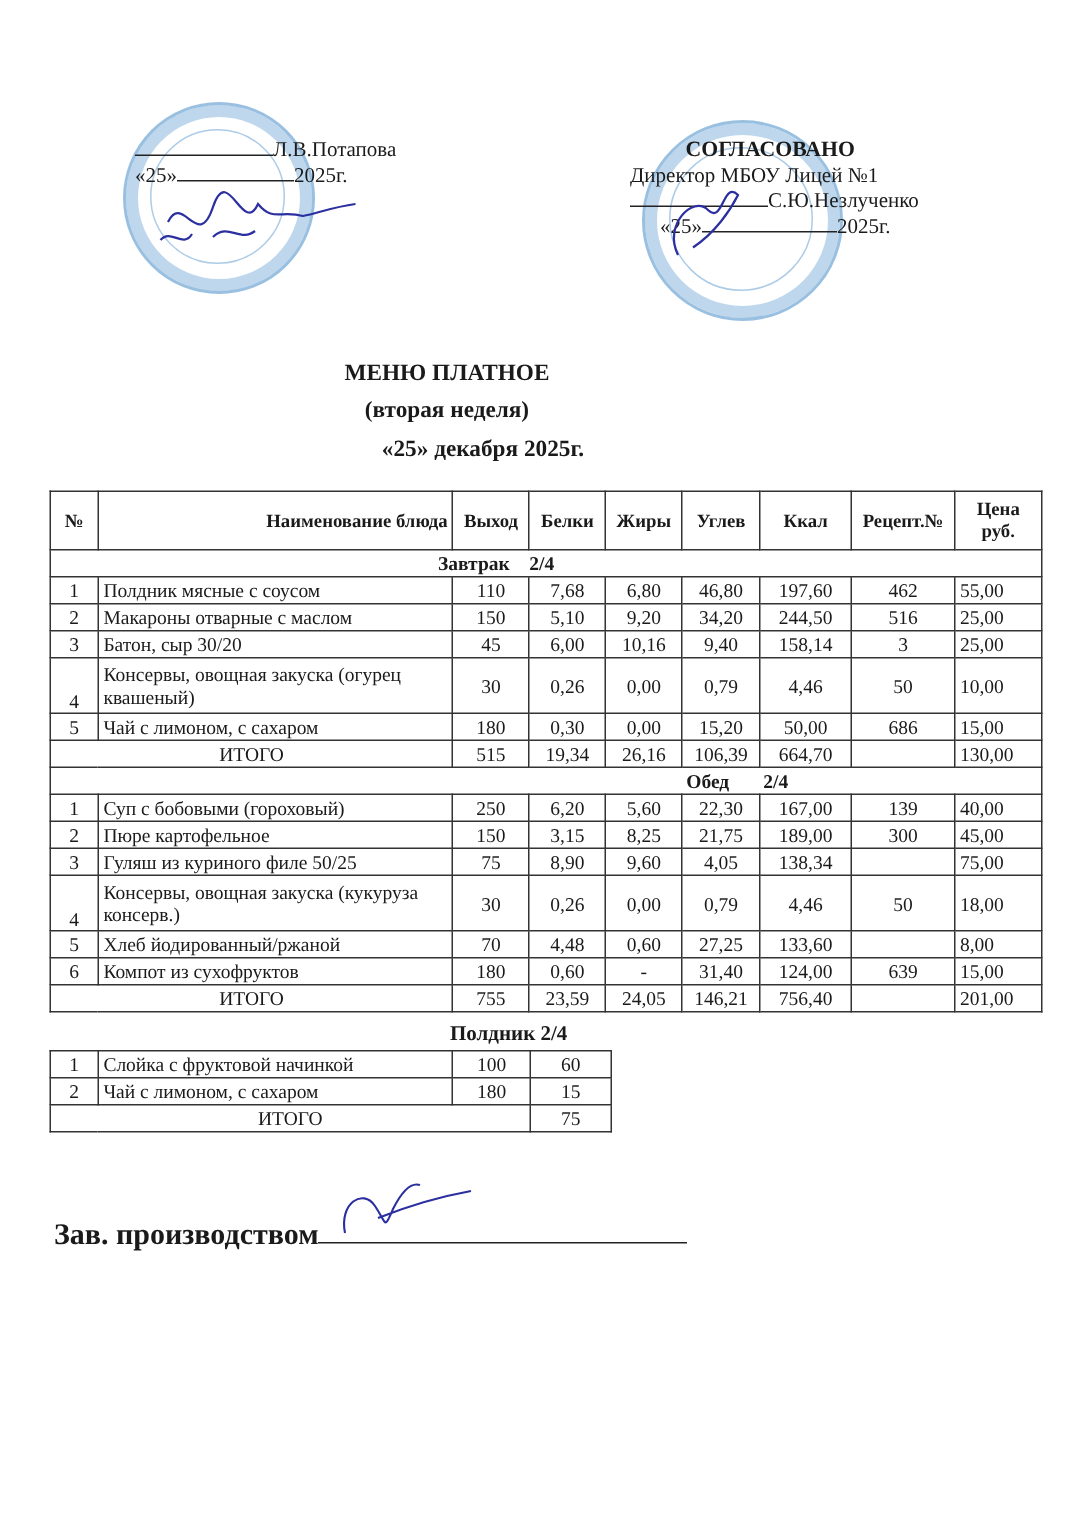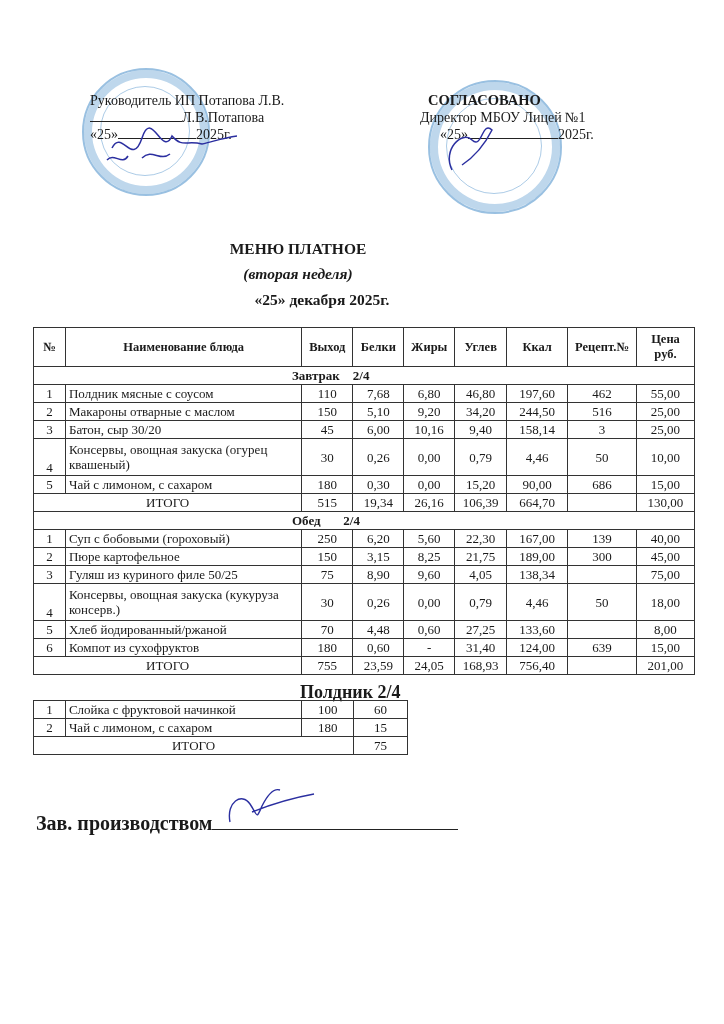--- a/index.html
+++ b/index.html
@@ -11,82 +11,84 @@
   .stamp { position: absolute; border-radius: 50%; border: 2px solid rgba(70,140,200,0.55);
            box-shadow: inset 0 0 0 6px rgba(255,255,255,0), inset 0 0 0 8px rgba(70,140,200,0.35); }
   .stamp-inner { position: absolute; border-radius: 50%; border: 1.5px solid rgba(70,140,200,0.45); }
   .sig { position: absolute; }
   .uline { display: inline-block; border-bottom: 1px solid #222; }
   .title { position: absolute; left: 0; width: 596px; text-align: center; font-weight: bold; font-size: 15.5px; }
   table { border-collapse: collapse; position: absolute; font-size: 13px; }
   td, th { border: 1px solid #333; padding: 0 3px; height: 17px; line-height: 15px; }
   th { font-weight: bold; font-size: 12.5px; text-align: center; height: 38px; }
   td.c { text-align: center; }
-  td.r { text-align: center; }
+  td.r { text-align: left; }
   td.b { font-weight: normal; }
   td.sec { text-align: left; font-weight: bold; padding-left: 258px; border-left: 1px solid #333; }
   tr.tall td { height: 36px; }
   tr.tall td.num { vertical-align: bottom; }
   td.num { text-align: center; }
   .footer { position: absolute; left: 36px; top: 812px; font-weight: bold; font-size: 20px; }
 </style>
 </head>
 <body>
 
 <div class="stamp" style="left:82px;top:68px;width:124px;height:124px;"></div>
 <div class="stamp-inner" style="left:100px;top:86px;width:88px;height:88px;"></div>
 
 <div class="abs approve" style="left:90px;top:92px;">
-  <div>Руководитель ИП Потапова Л.В.</div>
   <div>
     <span class="uline" style="width:92px;"></span><span>Л.В.Потапова</span>
   </div>
   <div>
     <span>«25»</span><span class="uline" style="width:78px;"></span><span>2025г.</span>
   </div>
 </div>
 <svg class="sig" width="160" height="60" style="left:92px;top:118px;">
   <path d="M20 30 C 30 10, 40 50, 50 20 S 70 40, 80 18 C 90 30, 95 22, 110 26 C 120 24, 130 20, 145 18" fill="none" stroke="#2b2fa0" stroke-width="1.5"></path>
   <path d="M15 42 C 22 34, 30 48, 36 38 M50 40 C 60 30, 68 44, 78 36" fill="none" stroke="#2b2fa0" stroke-width="1.5"></path>
 </svg>
 
 <div class="stamp" style="left:428px;top:80px;width:130px;height:130px;"></div>
 <div class="stamp-inner" style="left:446px;top:98px;width:94px;height:94px;"></div>
 
 <div class="abs approve" style="left:420px;top:92px;">
-  <div class="head" style="padding-left:8px;">СОГЛАСОВАНО</div>
+  <div class="head" style="padding-left:8px;margin-left:29px;">СОГЛАСОВАНО</div>
   <div>Директор МБОУ Лицей №1</div>
+  <div>
+    <span class="uline" style="width:92px;"></span><span>С.Ю.Незлученко</span>
+  </div>
   <div style="padding-left:20px;">
     <span>«25»</span><span class="uline" style="width:90px;"></span><span>2025г.</span>
   </div>
 </div>
 <svg class="sig" width="80" height="70" style="left:432px;top:110px;">
   <path d="M20 60 C 10 40, 30 20, 40 30 S 50 10, 60 20 C 55 30, 45 45, 30 55" fill="none" stroke="#2b2fa0" stroke-width="1.5"></path>
 </svg>
 
 <div class="title" style="top:240px;">МЕНЮ ПЛАТНОЕ</div>
-<div class="title" style="top:265px;font-style:italic;">(вторая неделя)</div>
+<div class="title" style="top:265px;">(вторая неделя)</div>
 <div class="title" style="top:291px;margin-left:24px;">«25» декабря 2025г.</div>
 
 <table style="left:33px;top:327px;width:662px;">
   <colgroup>
     <col style="width:32px">
       <col style="width:237px">
       <col style="width:51px">
       <col style="width:51px">
     <col style="width:51px">
       <col style="width:52px">
       <col style="width:61px">
       <col style="width:69px">
       <col style="width:58px">
   </colgroup>
   <thead>
     <tr>
       <th>№</th>
-      <th style="text-align:center;">Наименование блюда</th>
+      <th style="text-align:right;">Наименование блюда</th>
       <th>Выход</th>
       <th>Белки</th>
       <th>Жиры</th>
       <th>Углев</th>
       <th>Ккал</th>
       <th>Рецепт.№</th>
       <th>Цена руб.</th>
     </tr>
   </thead>
   <tbody id="main-body">
@@ -137,36 +139,36 @@
         <td class="c">50</td>
         <td class="r">10,00</td>
       </tr>
       <tr>
         <td class="num">5</td>
         <td>Чай с лимоном, с сахаром</td>
         <td class="c">180</td>
         <td class="c">0,30</td>
         <td class="c">0,00</td>
         <td class="c">15,20</td>
-        <td class="c">90,00</td>
+        <td class="c">50,00</td>
         <td class="c">686</td>
         <td class="r">15,00</td>
       </tr>
       <tr>
         <td colspan="2" class="c b">ИТОГО</td>
         <td class="c b">515</td>
         <td class="c b">19,34</td>
         <td class="c b">26,16</td>
         <td class="c b">106,39</td>
         <td class="c b">664,70</td>
         <td class="c b"></td>
         <td class="r">130,00</td>
       </tr>
       <tr>
-        <td colspan="9" class="sec" style="white-space: pre;">Обед       2/4</td>
+        <td colspan="9" class="sec" style="white-space: pre; text-align: center;">Обед       2/4</td>
       </tr>
       <tr>
         <td class="num">1</td>
         <td>Суп с бобовыми (гороховый)</td>
         <td class="c">250</td>
         <td class="c">6,20</td>
         <td class="c">5,60</td>
         <td class="c">22,30</td>
         <td class="c">167,00</td>
         <td class="c">139</td>
@@ -225,29 +227,29 @@
         <td class="c">31,40</td>
         <td class="c">124,00</td>
         <td class="c">639</td>
         <td class="r">15,00</td>
       </tr>
       <tr>
         <td colspan="2" class="c b">ИТОГО</td>
         <td class="c b">755</td>
         <td class="c b">23,59</td>
         <td class="c b">24,05</td>
-        <td class="c b">168,93</td>
+        <td class="c b">146,21</td>
         <td class="c b">756,40</td>
         <td class="c b"></td>
         <td class="r">201,00</td>
       </tr>
     </tbody>
 </table>
 
-<div class="abs" style="left:300px;top:682px;font-weight:bold;font-size:18px;">Полдник 2/4</div>
+<div class="abs" style="left:300px;top:682px;font-weight:bold;font-size:14px;">Полдник 2/4</div>
 <table style="left:33px;top:700px;width:375px;">
   <colgroup>
       <col style="width:32px">
       <col style="width:237px">
       <col style="width:52px">
       <col style="width:54px">
     </colgroup>
   <tbody id="snack-body">
       <tr>
         <td class="c b">1</td>

